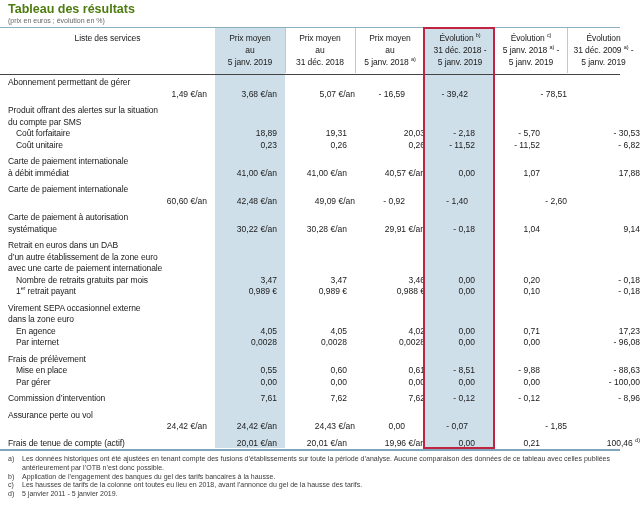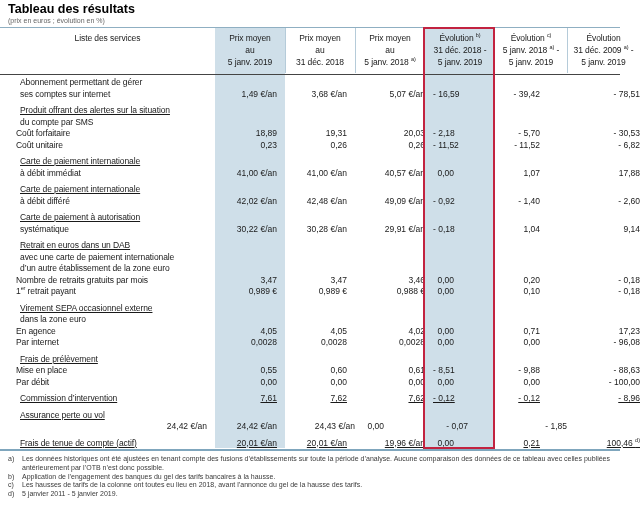--- a/index.html
+++ b/index.html
@@ -1,39 +1,39 @@
 <!DOCTYPE html>
 <html><head>
 <meta charset="utf-8">
 <style>
   * { margin:0; padding:0; box-sizing:border-box; }
   body { width:640px; height:509px; background:#fff; font-family:"Liberation Sans","DejaVu Sans",sans-serif; color:#1a1a1a; }
   .doc { position:relative; width:640px; height:509px; background:#fff; overflow:hidden; }
-  .title { position:absolute; left:8px; top:2px; font-size:12.5px; font-weight:bold; color:#000000; }
+  .title { position:absolute; left:8px; top:2px; font-size:12.5px; font-weight:bold; color:#4d7c0f; }
   .subtitle { position:absolute; left:8px; top:17px; font-size:7px; color:#666; }
   .shade { position:absolute; top:27px; height:421px; background:#cfdfe9; z-index:0; }
   .shade.col2 { left:215px; width:70px; }
   .shade.col5 { left:425px; width:70px; }
   .hsep { position:absolute; top:28px; height:45px; width:1px; background:#b5cbd9; z-index:2; }
   .tablewrap { position:absolute; left:0; top:27px; width:620px; z-index:1; }
   .topline { height:1px; background:#8fafc2; }
   .grid { display:grid; grid-template-columns:215px 70px 70px 70px 70px 72px 73px; }
   .header { height:46px; padding-top:4px; }
   .hcell { font-size:8.5px; line-height:12px; text-align:center; letter-spacing:-0.1px; }
   .hrule { height:1px; background:#444; }
   .tbody { padding-top:2px; }
   .trow { align-items:end; }
-  .trow.block-start { margin-top:5px;text-decoration:underline; }
-  .lbl { font-size:8.5px; line-height:11.5px; padding-left:20px; letter-spacing:-0.1px; }
+  .trow.block-start { margin-top:5px; }
+  .lbl { font-size:8.5px; line-height:11.5px; padding-left:8px; letter-spacing:-0.1px; }
   .lbl.ind1 { padding-left:16px; }
   .val { font-size:8.5px; line-height:11.5px; text-align:right; white-space:nowrap; }
   .val.c2 { padding-right:8px; }
   .val.c3 { padding-right:8px; }
   .val.c4 { }
-  .val.c5 { padding-right:41px;margin-left:8px; }
+  .val.c5 { padding-right:20px;margin-left:8px; }
   .val.c6 { padding-right:27px; }
   .val.c7 { }
   .botline { height:2px; background:#7fa6bd; }
   sup { font-size:5.5px; vertical-align:super; line-height:0; }
   .redbox { position:absolute; left:423px; top:27px; width:72px; height:422px; border:2px solid #c22340; z-index:3; pointer-events:none; }
   .footnotes { margin-top:4px; padding-left:8px; padding-right:6px; }
   .fnrow { display:grid; grid-template-columns:14px 1fr; font-size:7px; line-height:8.8px; color:#3a3a3a; }
 </style>
 </head>
 <body>
@@ -90,21 +90,20 @@
         <div class="trow grid">
           <div class="lbl">Abonnement permettant de gérer</div>
           <div class="val c2"></div>
           <div class="val c3"></div>
           <div class="val c4"></div>
           <div class="val c5"></div>
           <div class="val c6"></div>
           <div class="val c7"></div>
         </div>
         <div class="trow grid">
-          <div class="lbl">ses comptes sur internet</div>
           <div class="val c2">1,49 €/an</div>
           <div class="val c3">3,68 €/an</div>
           <div class="val c4">5,07 €/an</div>
           <div class="val c5">- 16,59</div>
           <div class="val c6">- 39,42</div>
           <div class="val c7">- 78,51</div>
         </div>
         <div class="trow grid block-start">
           <div class="lbl">Produit offrant des alertes sur la situation</div>
           <div class="val c2"></div>
@@ -162,22 +161,21 @@
         <div class="trow grid block-start">
           <div class="lbl">Carte de paiement internationale</div>
           <div class="val c2"></div>
           <div class="val c3"></div>
           <div class="val c4"></div>
           <div class="val c5"></div>
           <div class="val c6"></div>
           <div class="val c7"></div>
         </div>
         <div class="trow grid">
-          <div class="lbl">à débit différé</div>
-          <div class="val c2">42,02 €/an</div>
+          <div class="val c2">60,60 €/an</div>
           <div class="val c3">42,48 €/an</div>
           <div class="val c4">49,09 €/an</div>
           <div class="val c5">- 0,92</div>
           <div class="val c6">- 1,40</div>
           <div class="val c7">- 2,60</div>
         </div>
         <div class="trow grid block-start">
           <div class="lbl">Carte de paiement à autorisation</div>
           <div class="val c2"></div>
           <div class="val c3"></div>
@@ -198,30 +196,30 @@
         <div class="trow grid block-start">
           <div class="lbl">Retrait en euros dans un DAB</div>
           <div class="val c2"></div>
           <div class="val c3"></div>
           <div class="val c4"></div>
           <div class="val c5"></div>
           <div class="val c6"></div>
           <div class="val c7"></div>
         </div>
         <div class="trow grid">
+          <div class="lbl">d’un autre établissement de la zone euro</div>
+          <div class="val c2"></div>
+          <div class="val c3"></div>
+          <div class="val c4"></div>
+          <div class="val c5"></div>
+          <div class="val c6"></div>
+          <div class="val c7"></div>
+        </div>
+        <div class="trow grid">
           <div class="lbl">avec une carte de paiement internationale</div>
-          <div class="val c2"></div>
-          <div class="val c3"></div>
-          <div class="val c4"></div>
-          <div class="val c5"></div>
-          <div class="val c6"></div>
-          <div class="val c7"></div>
-        </div>
-        <div class="trow grid">
-          <div class="lbl">d’un autre établissement de la zone euro</div>
           <div class="val c2"></div>
           <div class="val c3"></div>
           <div class="val c4"></div>
           <div class="val c5"></div>
           <div class="val c6"></div>
           <div class="val c7"></div>
         </div>
         <div class="trow grid">
           <div class="lbl ind1">Nombre de retraits gratuits par mois</div>
           <div class="val c2">3,47</div>
@@ -288,21 +286,21 @@
         <div class="trow grid">
           <div class="lbl ind1">Mise en place</div>
           <div class="val c2">0,55</div>
           <div class="val c3">0,60</div>
           <div class="val c4">0,61</div>
           <div class="val c5">- 8,51</div>
           <div class="val c6">- 9,88</div>
           <div class="val c7">- 88,63</div>
         </div>
         <div class="trow grid">
-          <div class="lbl ind1">Par débit</div>
+          <div class="lbl ind1">Par gérer</div>
           <div class="val c2">0,00</div>
           <div class="val c3">0,00</div>
           <div class="val c4">0,00</div>
           <div class="val c5">0,00</div>
           <div class="val c6">0,00</div>
           <div class="val c7">- 100,00</div>
         </div>
         <div class="trow grid block-start">
           <div class="lbl">Commission d’intervention</div>
           <div class="val c2">7,61</div>

